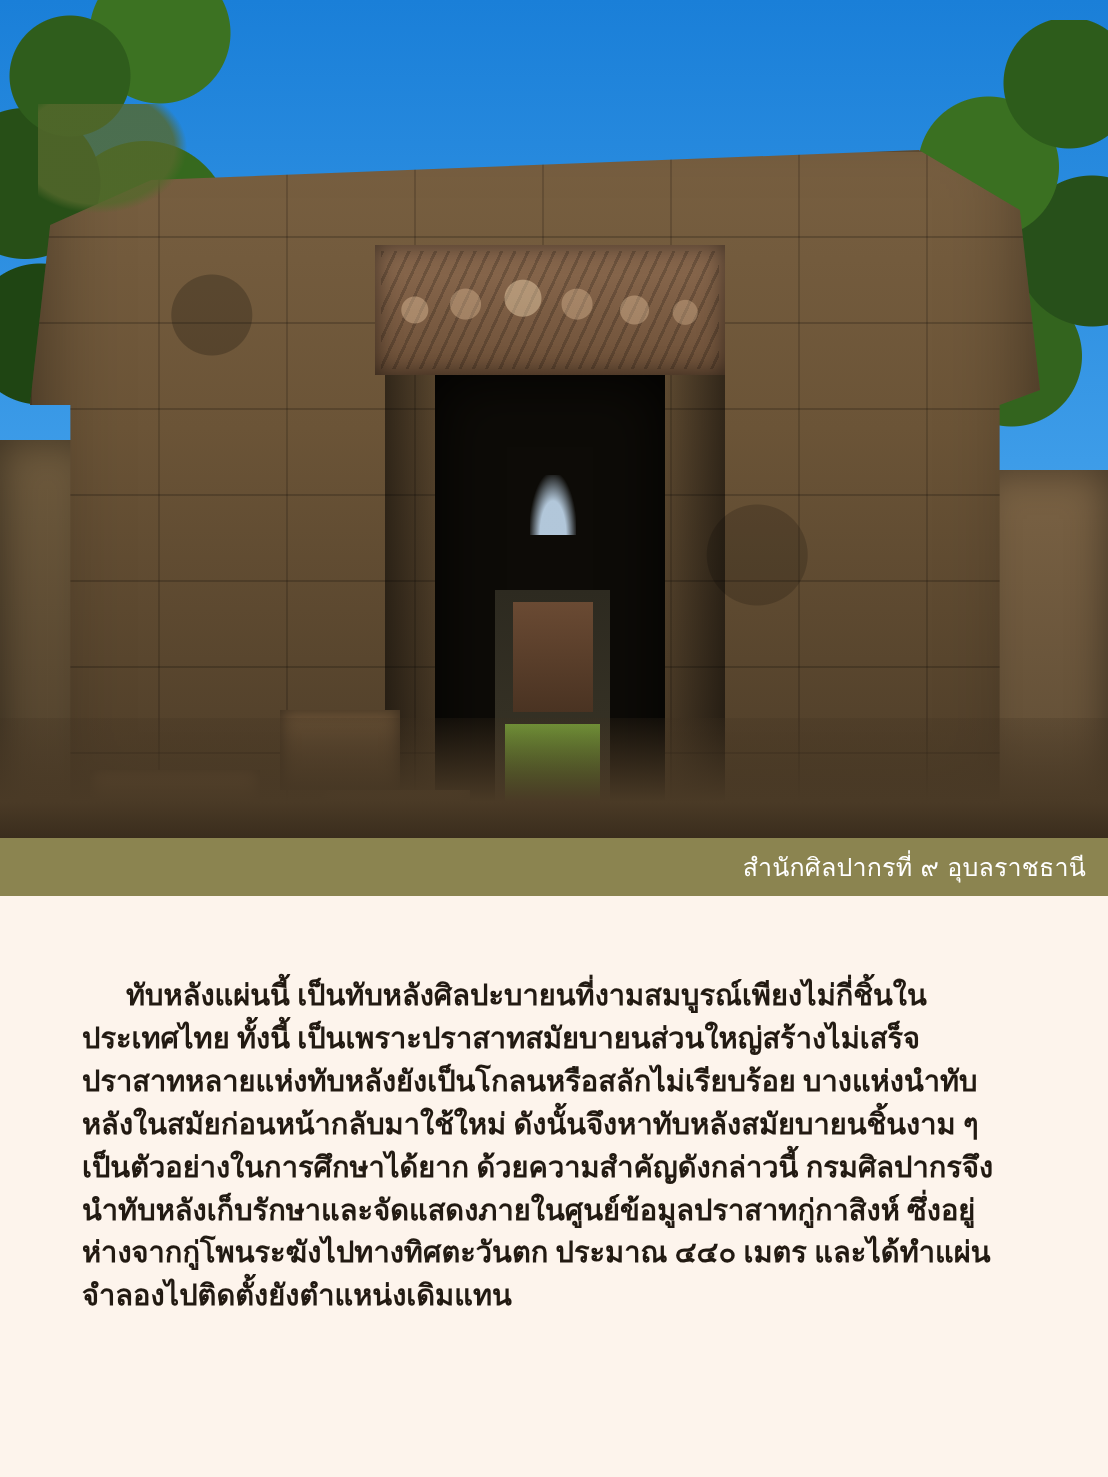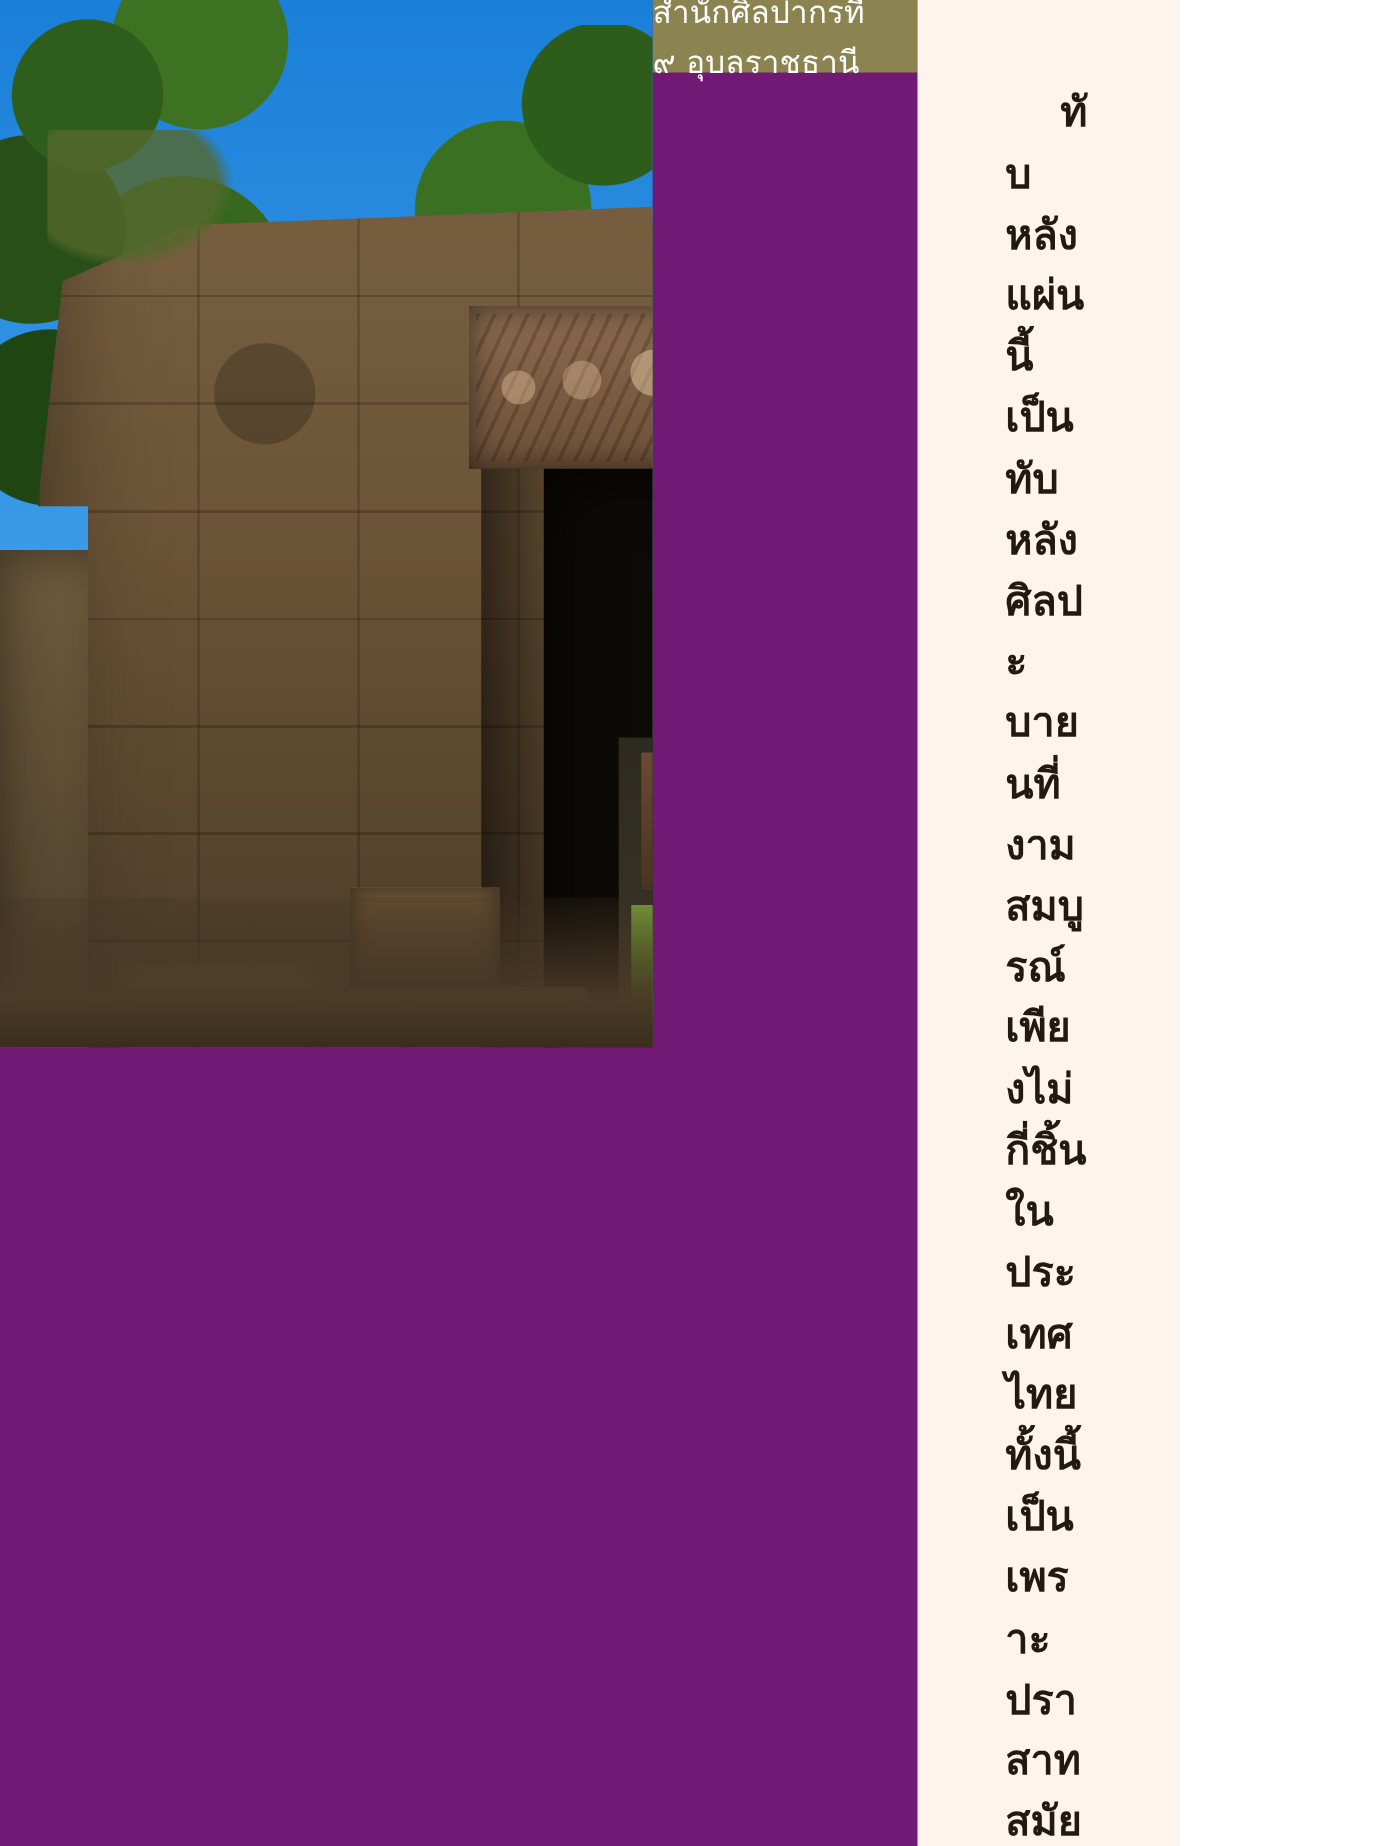--- a/index.html
+++ b/index.html
@@ -9,24 +9,25 @@
     background: #ffffff;
   }
   body {
     width: 1108px;
     height: 1477px;
     font-family: "Liberation Sans", sans-serif;
     overflow: hidden;
   }
   .card {
     position: relative;
-    width: 944px;
+    width: 1108px;
     height: 1477px;
     background: #701a75;
     display: flex;
+    flex-direction: column;
   }
 
   
   .photo {
     position: relative;
     width: 100%;
     height: 838px;
     overflow: hidden;
     background: #1f7fd6;
   }
@@ -230,24 +231,24 @@
   }
 
   
   .body {
     flex: 1;
     background: #fdf4ec;
     padding: 62px 70px 0 66px;
     box-sizing: border-box;
   }
   .body p {
-    margin: 4px;
+    margin: 16px;
     color: #221a12;
-    font-family: Liberation Sans, sans-serif;
-    font-size: 33px;
+    font-family: Liberation Serif, serif;
+    font-size: 29px;
     line-height: 1.48;
     text-indent: 44px;
     font-weight: 700;
     word-break: break-word;
   }
 </style>
 </head>
 <body>
 
 <div class="card">

